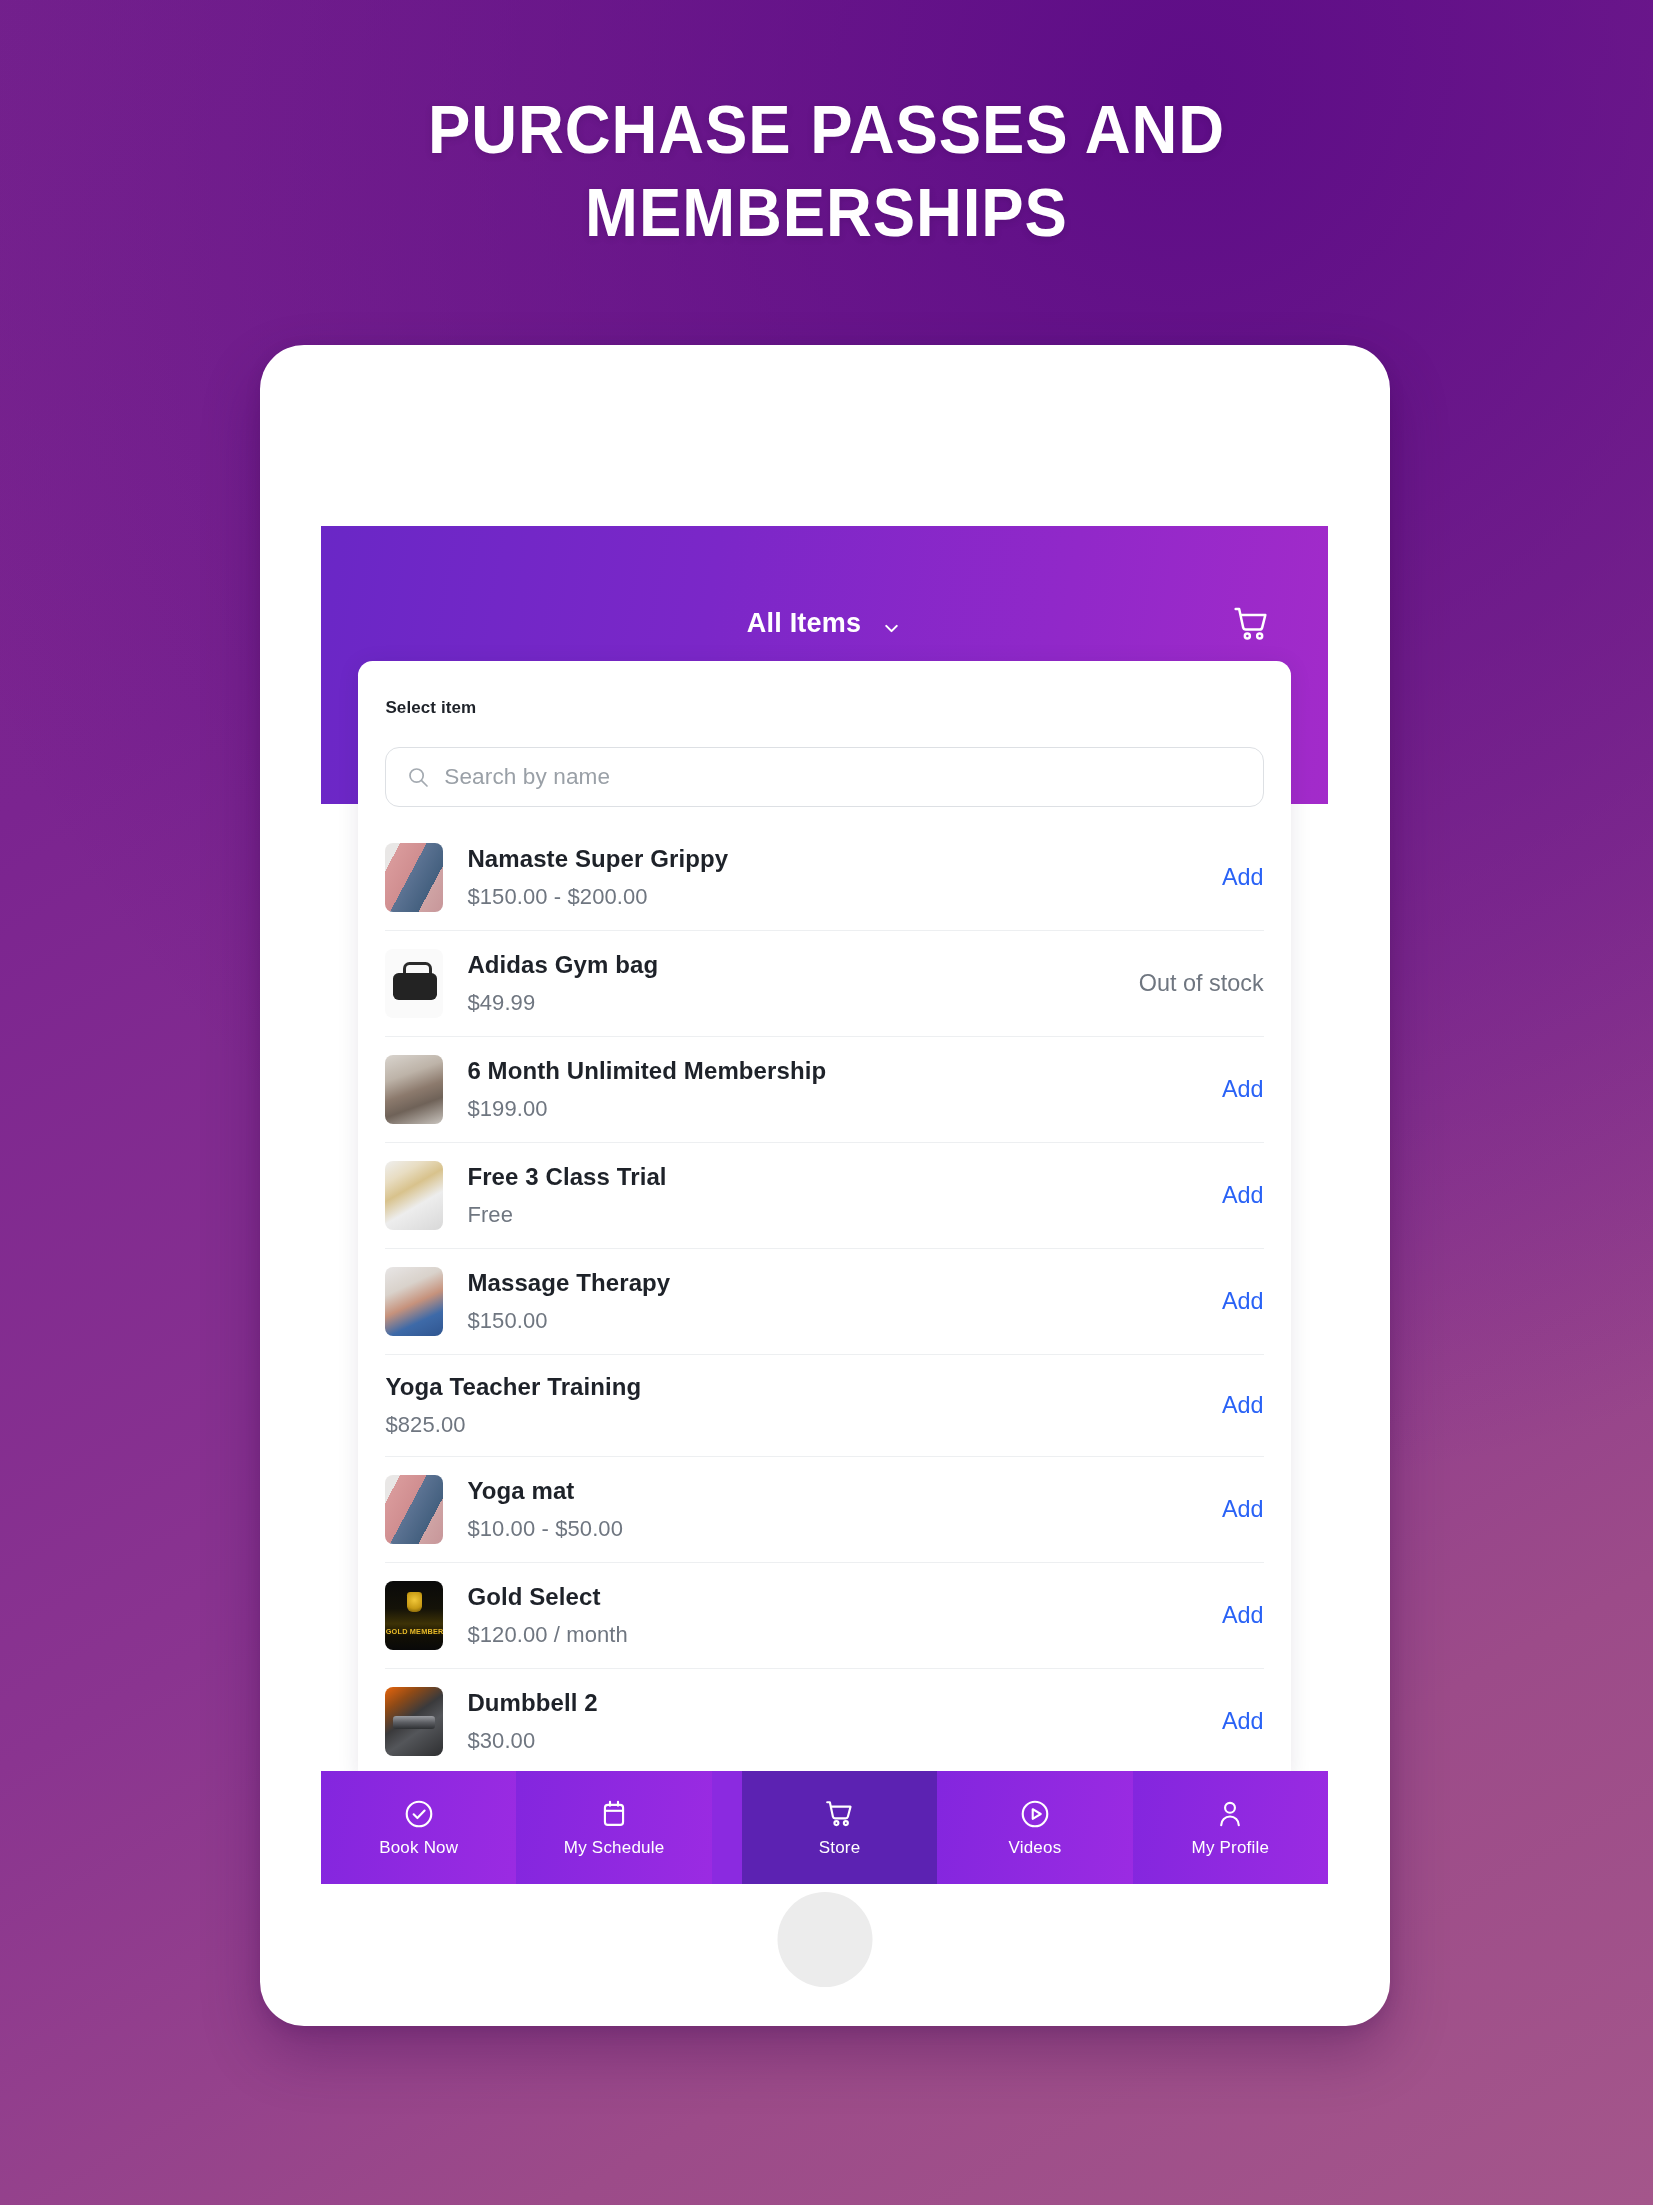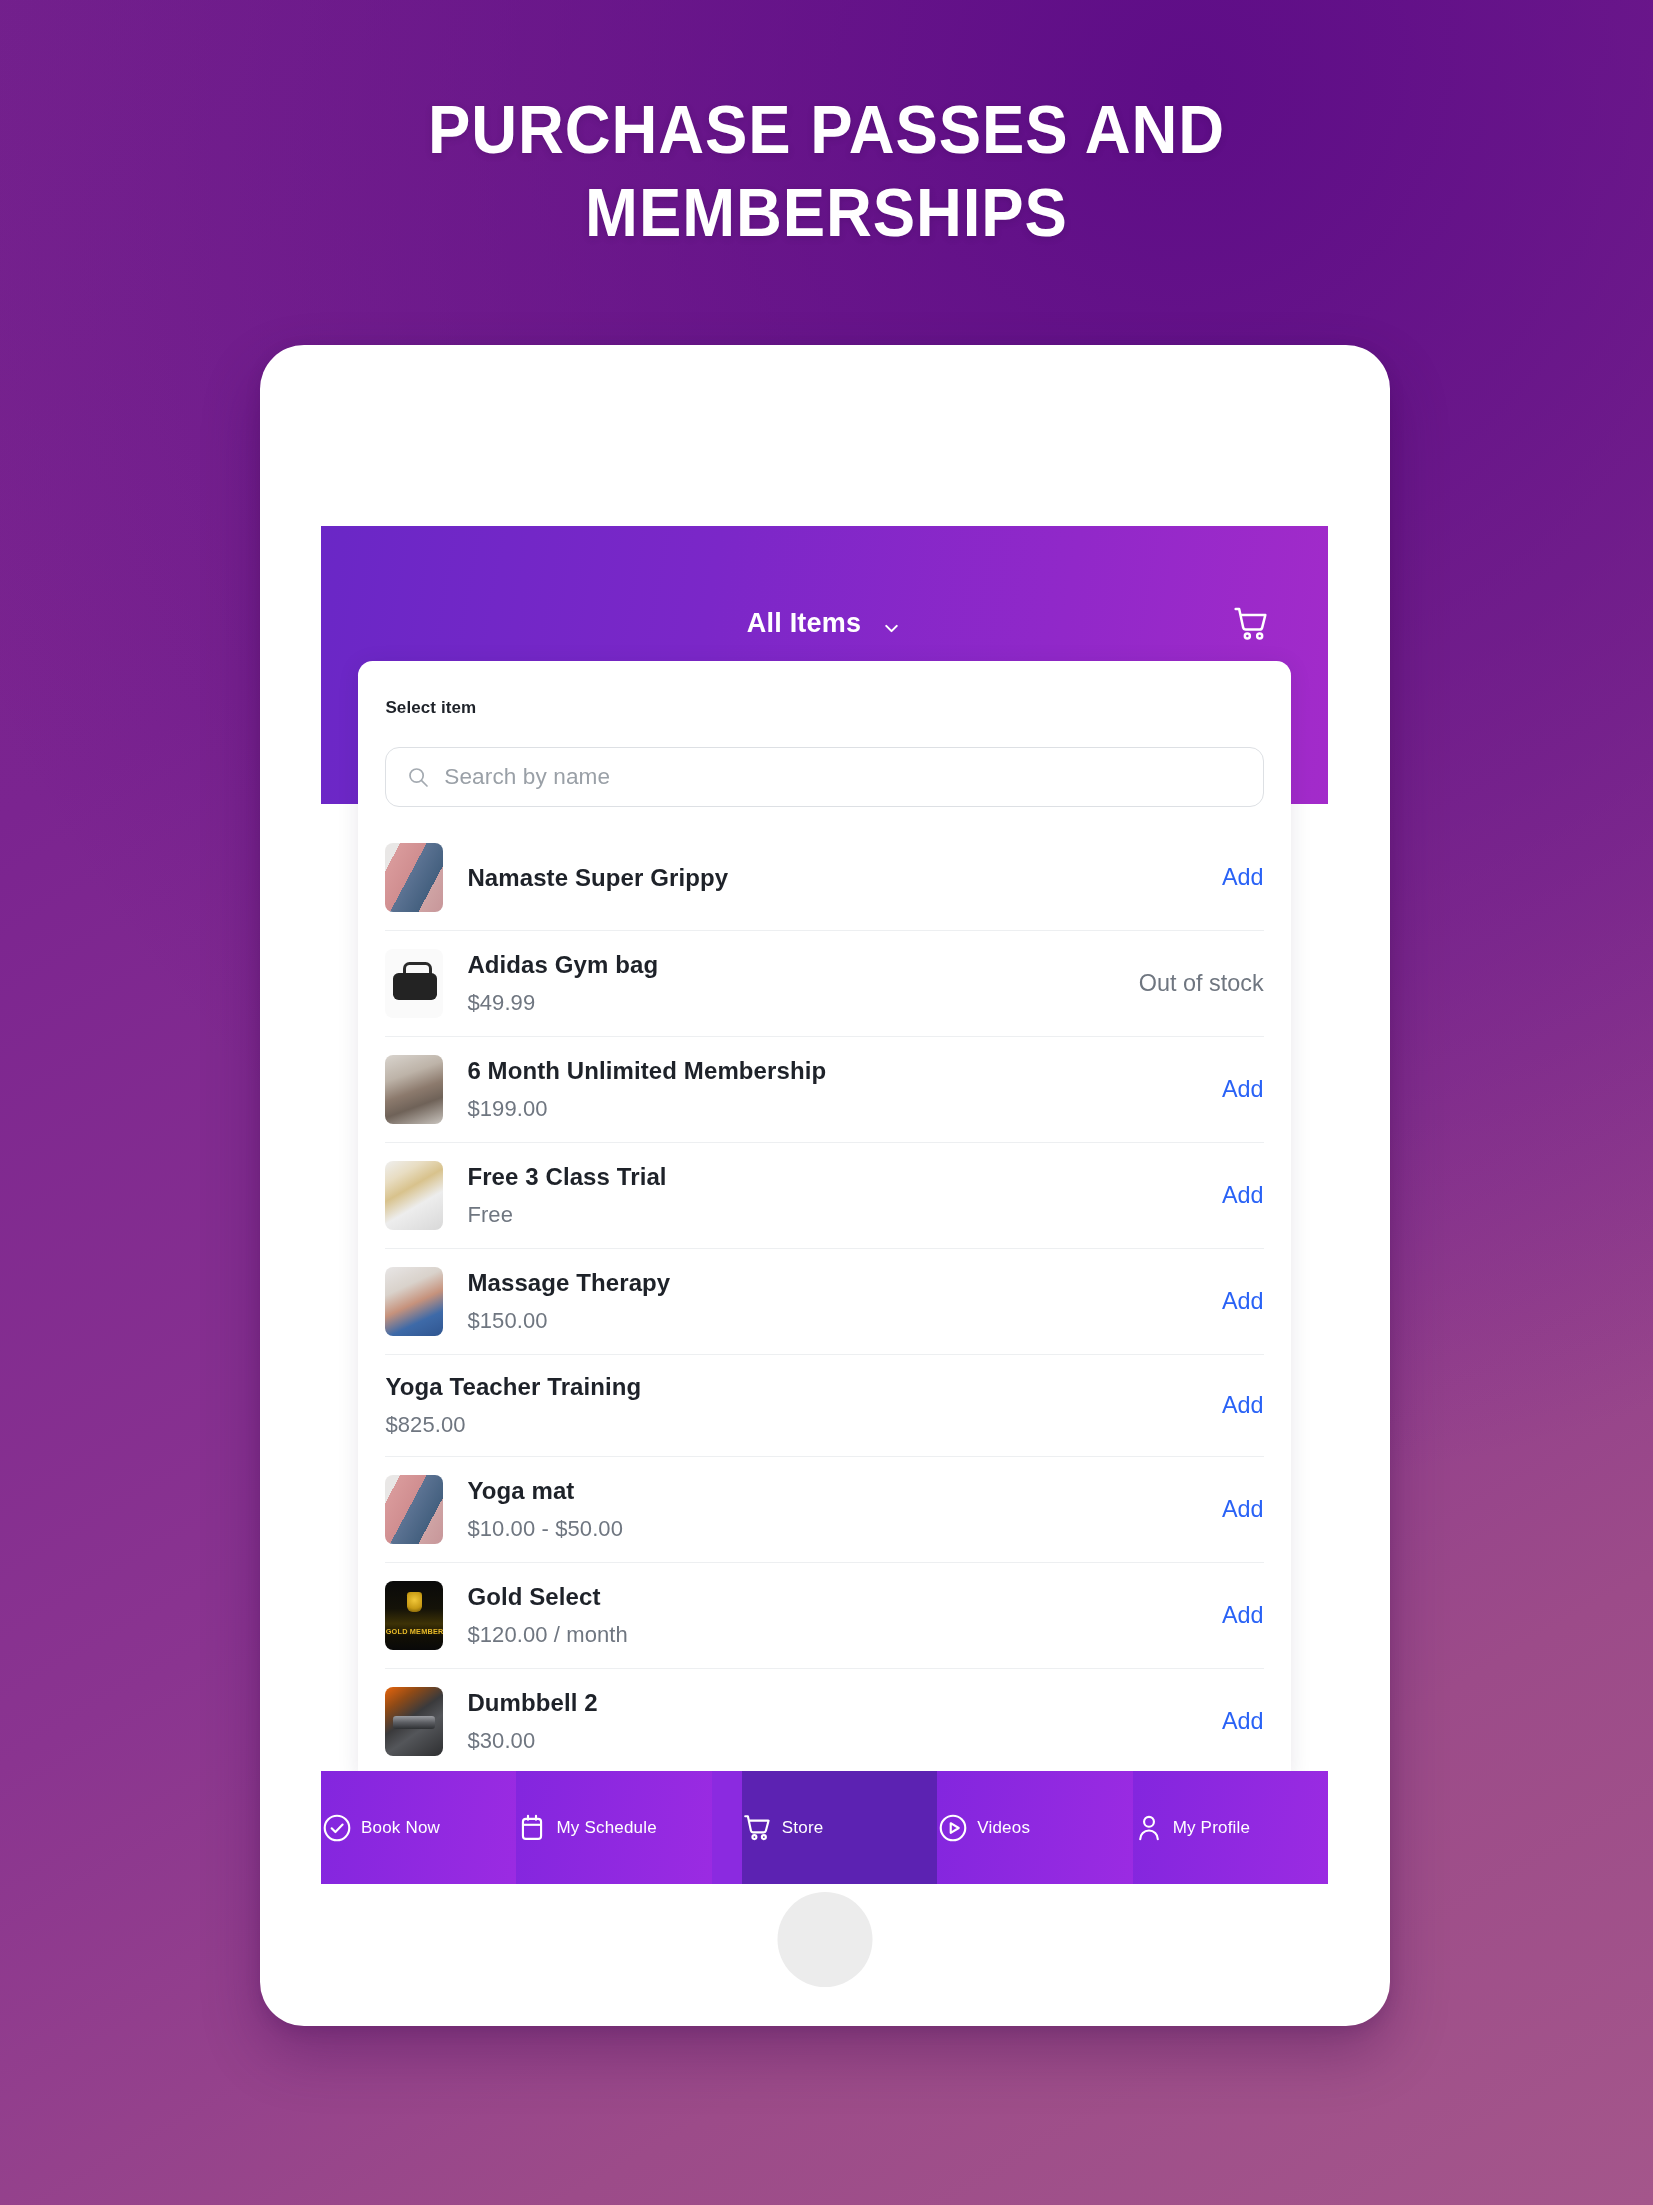--- a/index.html
+++ b/index.html
@@ -121,22 +121,22 @@
   .action.oos { color:#6F7680; }
 
   
   .bottom-nav {
     position:absolute; left:321px; top:1771px;
     width:1007px; height:113px;
     display:flex;
     background:#8B2AE0;
   }
   .nav-item {
-    flex:1 1 0; display:flex; flex-direction:row;
-    align-items:center; gap:8px;
+    flex:1 1 0; display:flex; flex-direction:column;
+    align-items:center; justify-content:center; gap:8px;
     color:#FFFFFF; cursor:pointer;
     background:linear-gradient(100deg,#8326DE 0%, #9B2BE2 100%);
   }
   .nav-item.active { background:#5C22B2;margin-left:30px; }
   .nav-label { font-size:17px; letter-spacing:0.2px; }
 
   
   .img-yogamat { background:
       linear-gradient(118deg,#E9E7E6 0%,#E9E7E6 16%, #D99A9B 16%, #D08E90 44%, #5C7393 44%, #44607F 74%, #CFA3A4 74%, #C79699 100%); }
   .img-gymbag { background:#FAFAFA; }
@@ -213,20 +213,21 @@
         <path d="M15.6 15.6L21 21" stroke="#A4AAB1" stroke-width="1.7" stroke-linecap="round"></path>
       </svg>
       <span class="search-ph">Search by name</span>
     </div>
 
     <div class="list" id="item-list">
         <div class="row">
           <div class="thumb img-yogamat"></div>
           <div class="meta">
             <div class="name">Namaste Super Grippy</div>
+            <div class="price">$150.00 - $200.00</div>
           </div>
           <div class="action add">Add</div>
         </div>
         <div class="row">
           <div class="thumb img-gymbag"></div>
           <div class="meta">
             <div class="name">Adidas Gym bag</div>
             <div class="price">$49.99</div>
           </div>
           <div class="action oos">Out of stock</div>

